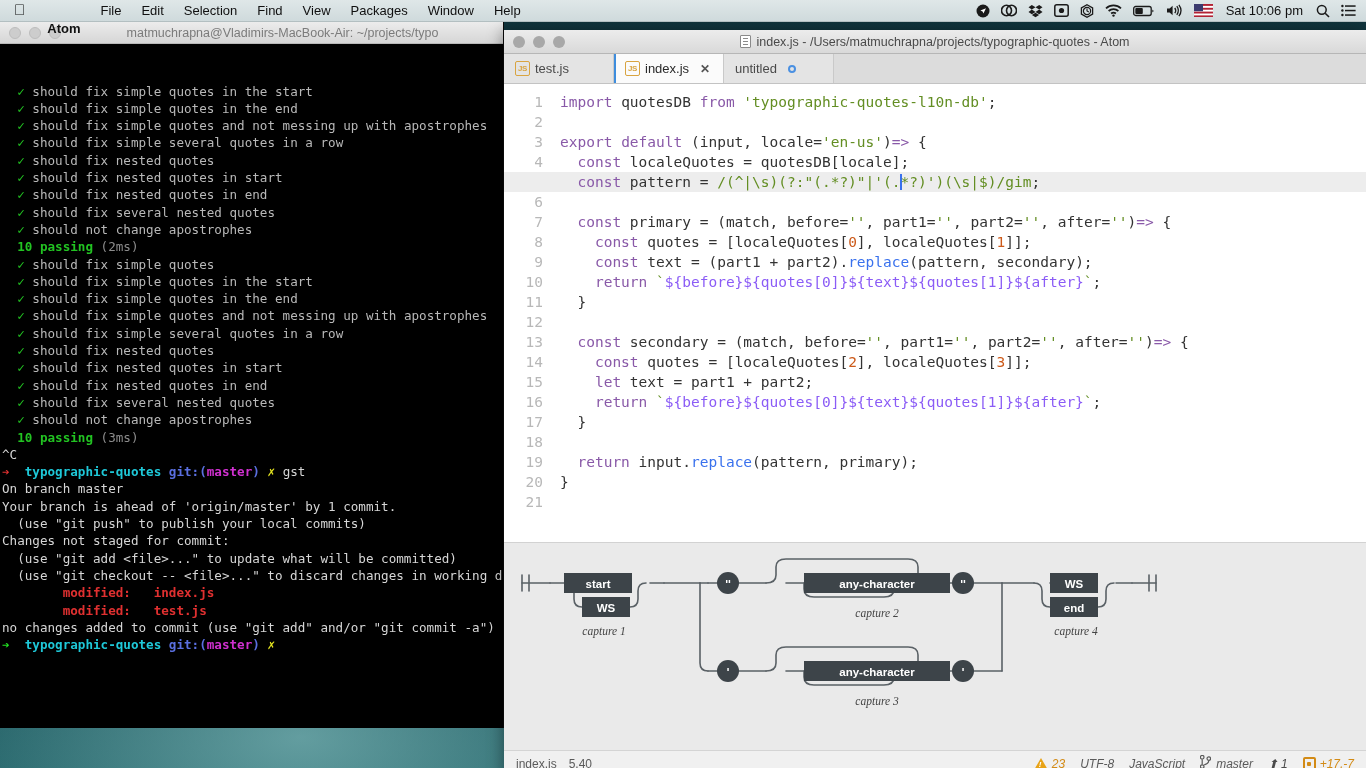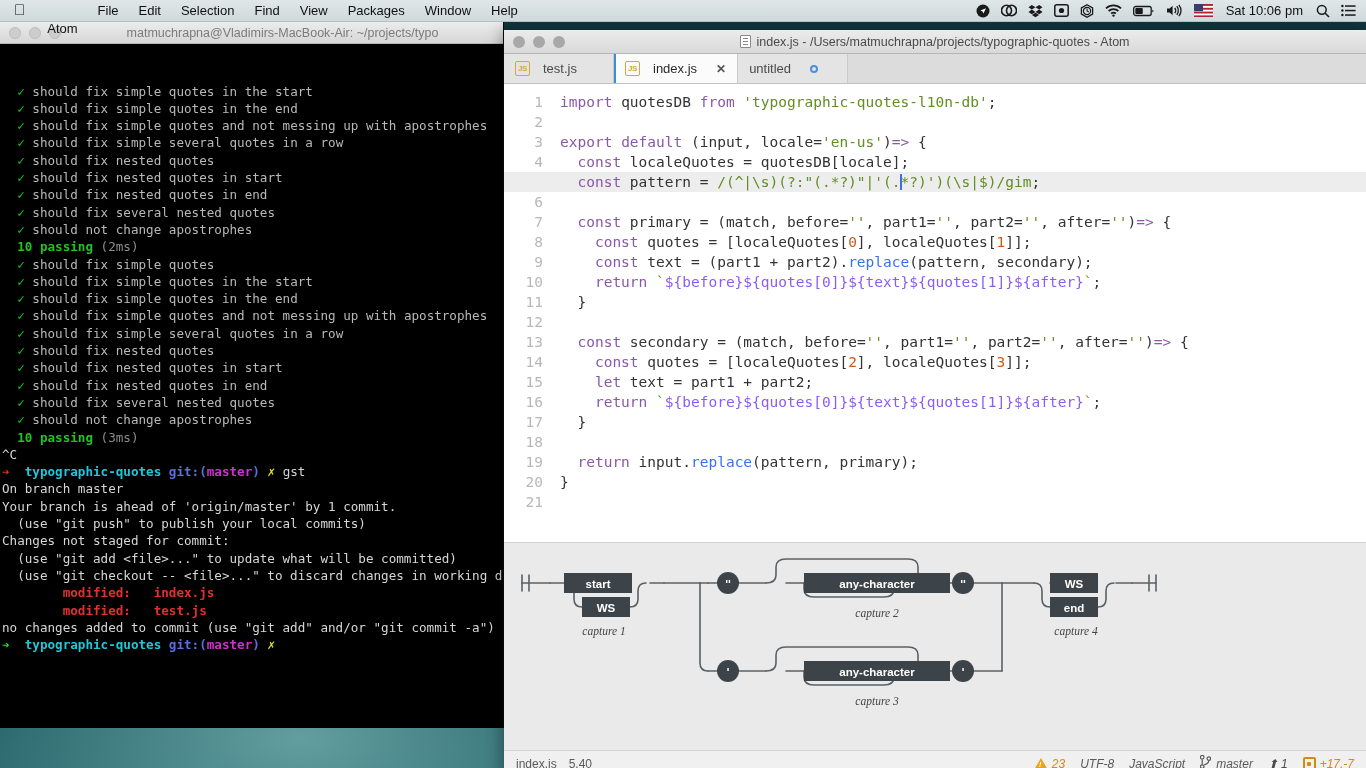--- a/index.html
+++ b/index.html
@@ -20,21 +20,21 @@
   
   #menubar {
     position: absolute; top: 0; left: 0; width: 1366px; height: 22px;
     background: linear-gradient(180deg,#dfe7e8 0%, #cfdadc 100%);
     border-bottom: 1px solid #b3bfc1;
     display: flex; align-items: center; z-index: 100;
     font-size: 13px; color: #101010;
   }
   #menubar-left { display: flex; align-items: center; }
   .menu-item { padding: 0 10px; height: 22px; line-height: 22px; white-space: nowrap; }
-  .menu-item.bold { font-weight: normal; margin-top: 37px; }
+  .menu-item.bold { font-weight: bold; margin-top: 37px; }
   .apple-logo { padding: 0 12px 0 14px; font-size: 15px; line-height: 20px; }
   #menubar-right {
     margin-left: auto; display: flex; align-items: center; gap: 11px;
     padding-right: 10px; font-size: 12.5px;
   }
   .sysicon { display: inline-flex; align-items: center; justify-content: center; }
   .clock { font-size: 13px; padding: 0 2px; white-space: nowrap; }
 
   
   #terminal {
@@ -102,21 +102,21 @@
     content: ""; position: absolute; left: 2px; top: 2px; right: 2px; height: 1px;
     background: #8a8a8a; box-shadow: 0 3px 0 #8a8a8a, 0 6px 0 #8a8a8a;
   }
 
   
   #tabbar {
     height: 30px; flex: 0 0 30px; display: flex;
     background: #dcdcdc; border-bottom: 1px solid #c3c3c3;
   }
   .tab {
-    display: flex; align-items: center; gap: 13px; padding: 0 11px;
+    display: flex; align-items: center; gap: 5px; padding: 0 11px;
     font-size: 13px; color: #4a4a4a; background: #e4e4e4;
     border-right: 1px solid #c9c9c9; position: relative; min-width: 110px;
   }
   .tab.active { background: #fbfbfb; color: #2a2a2a; }
   .tab.active:before {
     content: ""; position: absolute; left: 0; top: 0; bottom: 0; width: 2px; background: #3e8ddd;
   }
   .js-badge {
     width: 15px; height: 15px; border: 1px solid #d9a441; border-radius: 2px;
     font-size: 8px; color: #d9a441; display: flex; align-items: center;

